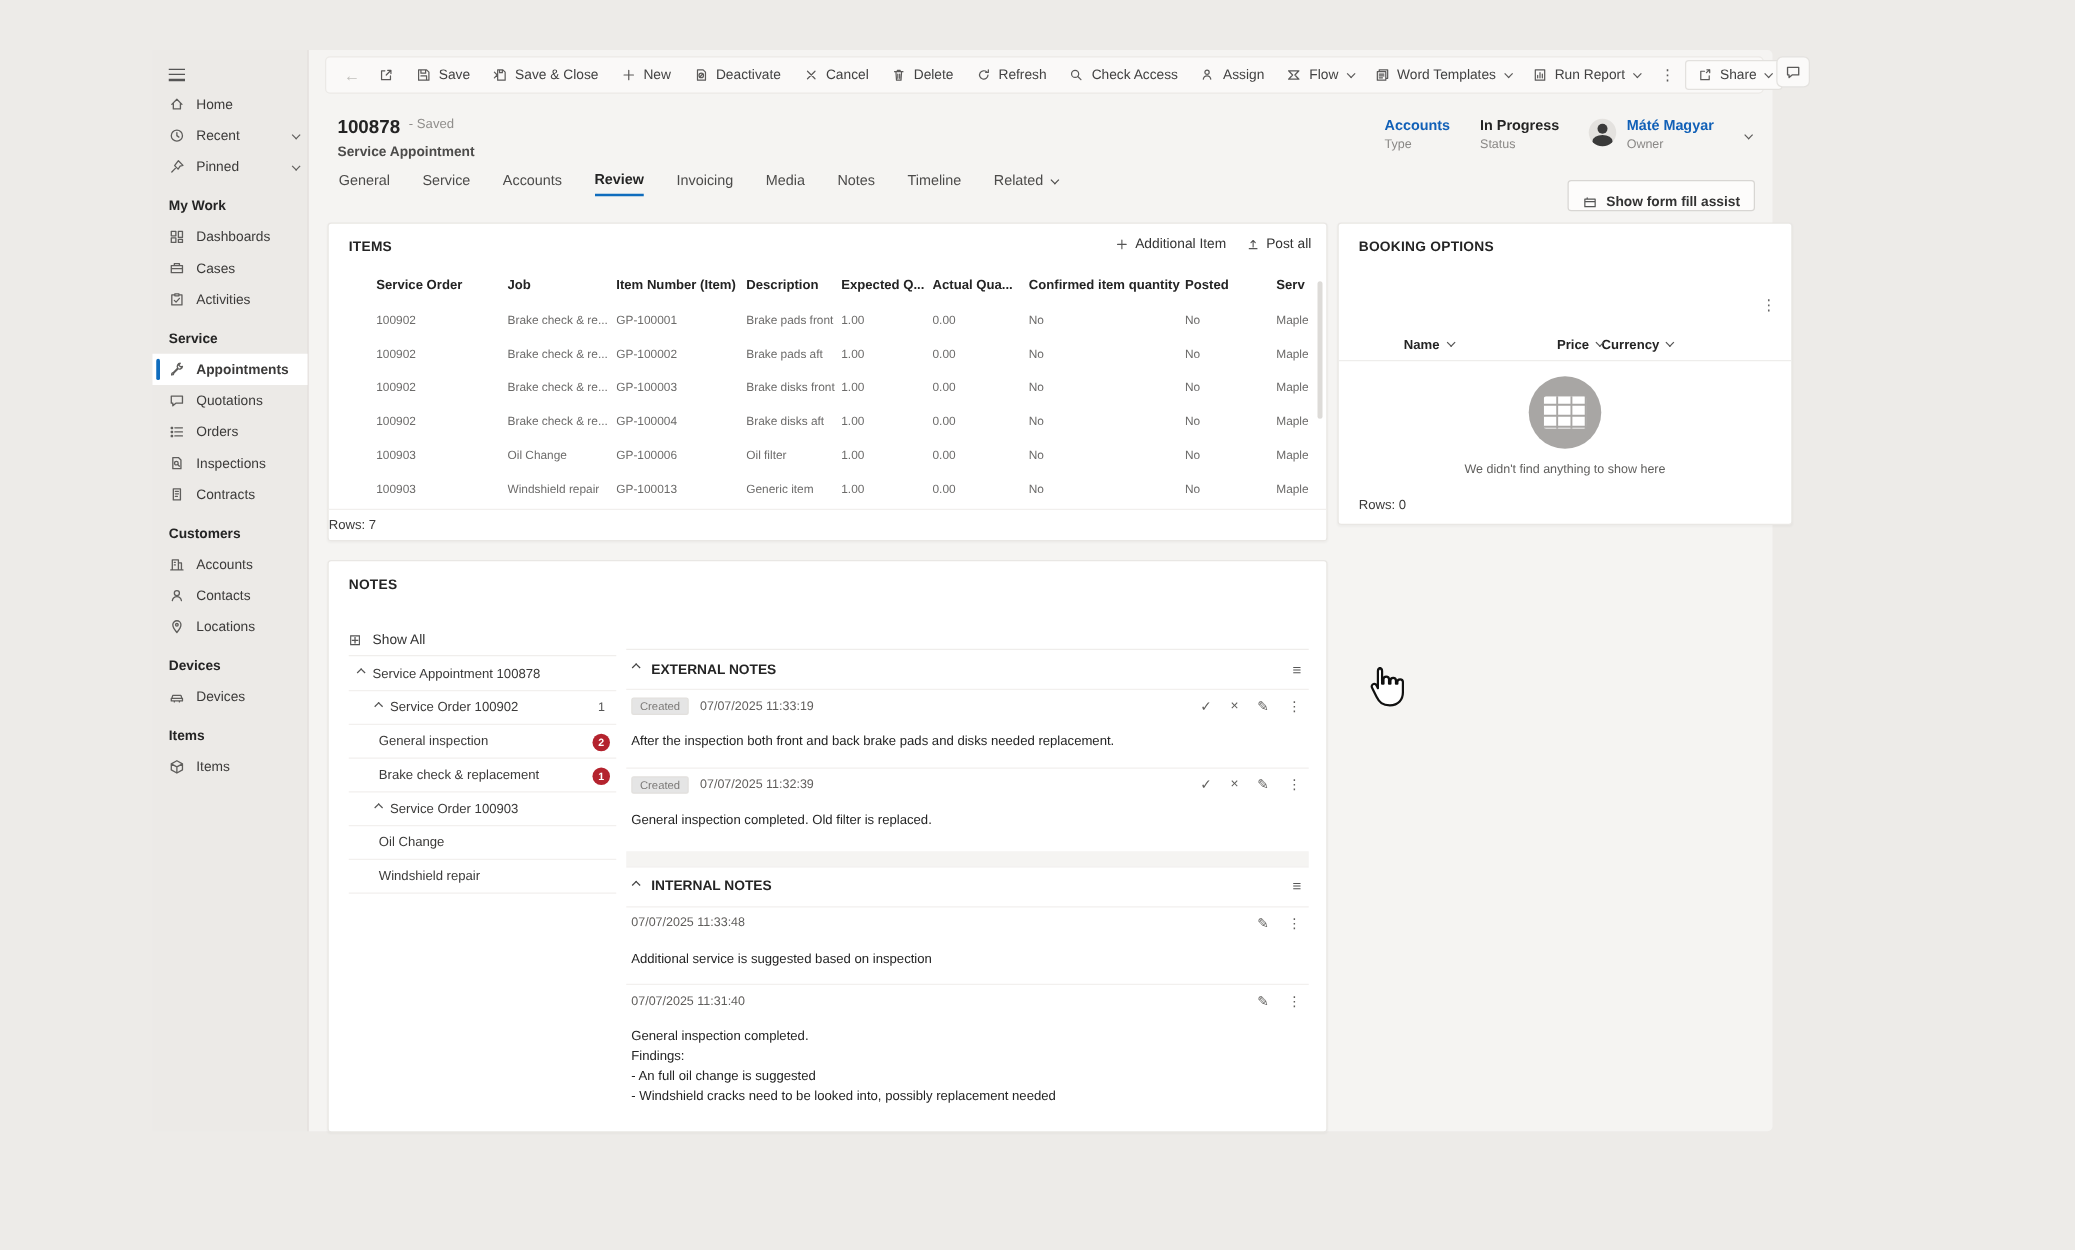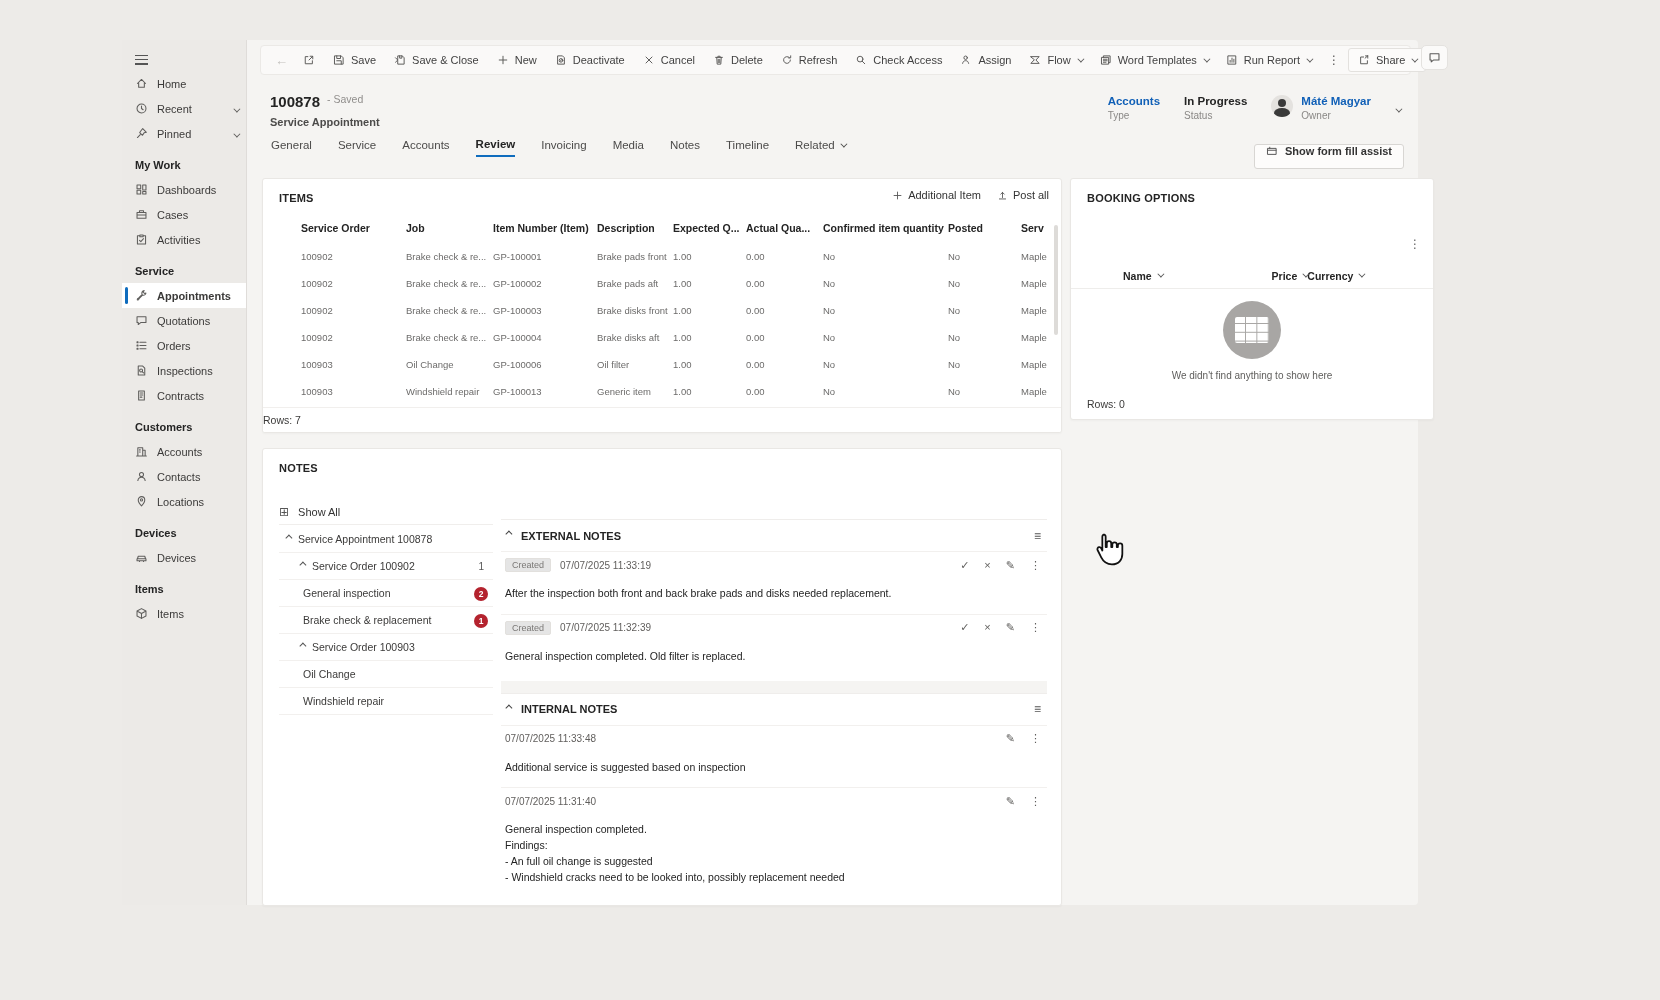--- a/index.html
+++ b/index.html
@@ -44,21 +44,21 @@
   .stat .l{font-size:10px;color:#8a8886;margin-top:3px}
   .owner{display:flex;gap:8px;align-items:flex-start}
   .avatar{width:22px;height:22px;border-radius:50%;background:#e4e2df;position:relative;overflow:hidden;flex:none}
   .avatar::before{content:"";position:absolute;left:7px;top:4px;width:8px;height:8px;border-radius:50%;background:#3a3a3a}
   .avatar::after{content:"";position:absolute;left:3px;top:13px;width:16px;height:10px;border-radius:50% 50% 0 0;background:#3a3a3a}
   .hd-chev{margin-top:4px;color:#5b5a59}
 
   .tabs{position:absolute;left:24px;top:98px;display:flex;gap:26px;font-size:11.5px;color:#4c4b4a}
   .tab{padding-bottom:5px;cursor:pointer;display:flex;align-items:center;gap:5px}
   .tab.active{font-weight:bold;color:#242424;border-bottom:2.5px solid #0f6cbd}
-  .form-assist{position:absolute;right:14px;top:104px;height:25px;border:1px solid #d8d6d3;background:#fdfcfb;border-radius:3px;display:flex;align-items:flex-start;gap:7px;padding:0 11px;font-size:11px;font-weight:bold;color:#333;cursor:pointer}
+  .form-assist{position:absolute;right:14px;top:104px;height:25px;border:1px solid #d8d6d3;background:#fdfcfb;border-radius:3px;display:flex;align-items:flex-end;gap:7px;padding:0 11px;font-size:11px;font-weight:bold;color:#333;cursor:pointer}
   .form-assist svg{width:12px;height:12px;color:#555}
 
   
   .card{position:absolute;background:#fff;border:1px solid #e9e7e4;border-radius:3px;box-shadow:0 1px 2px rgba(0,0,0,.03)}
   .card-title{font-size:11px;font-weight:bold;letter-spacing:.2px;padding:13px 16px 9px;color:#242424}
 
   .items-card{left:15px;top:138px;width:800px;height:255px;overflow:hidden}
   .items-actions{position:absolute;top:10px;right:12px;display:flex;gap:16px;font-size:11px;color:#333;align-items:center}
   .iact{display:flex;align-items:center;gap:5px;cursor:pointer}
   .iact svg{width:11px;height:11px;color:#555}
@@ -67,21 +67,21 @@
   .itr.head{font-size:10.5px;font-weight:bold;color:#242424;height:30px}
   .itr > div{padding-right:6px;overflow:hidden;white-space:nowrap}
   .items-foot{position:absolute;left:0;right:0;bottom:0;height:25px;background:#fff;border-top:1px solid #f1efed;display:flex;align-items:center;padding:0 0;font-size:10.5px;color:#3b3a39}
   .iscroll{position:absolute;right:3px;top:46px;width:4px;height:110px;background:#dddbd8;border-radius:2px}
 
   .booking-card{left:823px;top:138px;width:364px;height:242px}
   .b-more{position:absolute;right:12px;top:58px;color:#666;font-size:12px;cursor:pointer}
   .b-cols{position:absolute;left:0;right:0;top:84px;height:26px;border-bottom:1px solid #eeedeb;display:flex;align-items:center}
   .col-label{font-size:10.5px;font-weight:bold;color:#242424;display:flex;gap:5px;align-items:center;cursor:pointer}
   .col-label .cv{color:#555}
-  .b-name{margin-left:52px}.b-price{margin-left:110px}.b-curr{}
+  .b-name{margin-left:52px}.b-price{margin-left:84px}.b-curr{}
   .b-empty{position:absolute;left:0;right:0;top:122px;text-align:center}
   .empty-circle{width:58px;height:58px;border-radius:50%;background:#a8a6a4;margin:0 auto;display:flex;align-items:center;justify-content:center}
   .grid-glyph{width:34px;height:26px;background:#fff;border-radius:2px;background-image:linear-gradient(#a8a6a4 1.4px,transparent 1.4px),linear-gradient(90deg,#a8a6a4 1.4px,transparent 1.4px);background-size:11.4px 8.8px;background-position:-1.4px 6px}
   .empty-text{font-size:10px;color:#5f5e5c;margin-top:11px}
   .b-foot{position:absolute;left:16px;bottom:9px;font-size:10.5px;color:#3b3a39}
 
   .notes-card{left:15px;top:408px;width:800px;height:458px;overflow:hidden}
   .showall{position:absolute;left:16px;top:50px;width:214px;height:26px;display:flex;gap:9px;align-items:center;font-size:11px;color:#333;border-bottom:1px solid #f0eeec;cursor:pointer}
   .showall .gi{font-size:12px;color:#555}
   .tree{position:absolute;left:16px;top:77px;width:214px}

